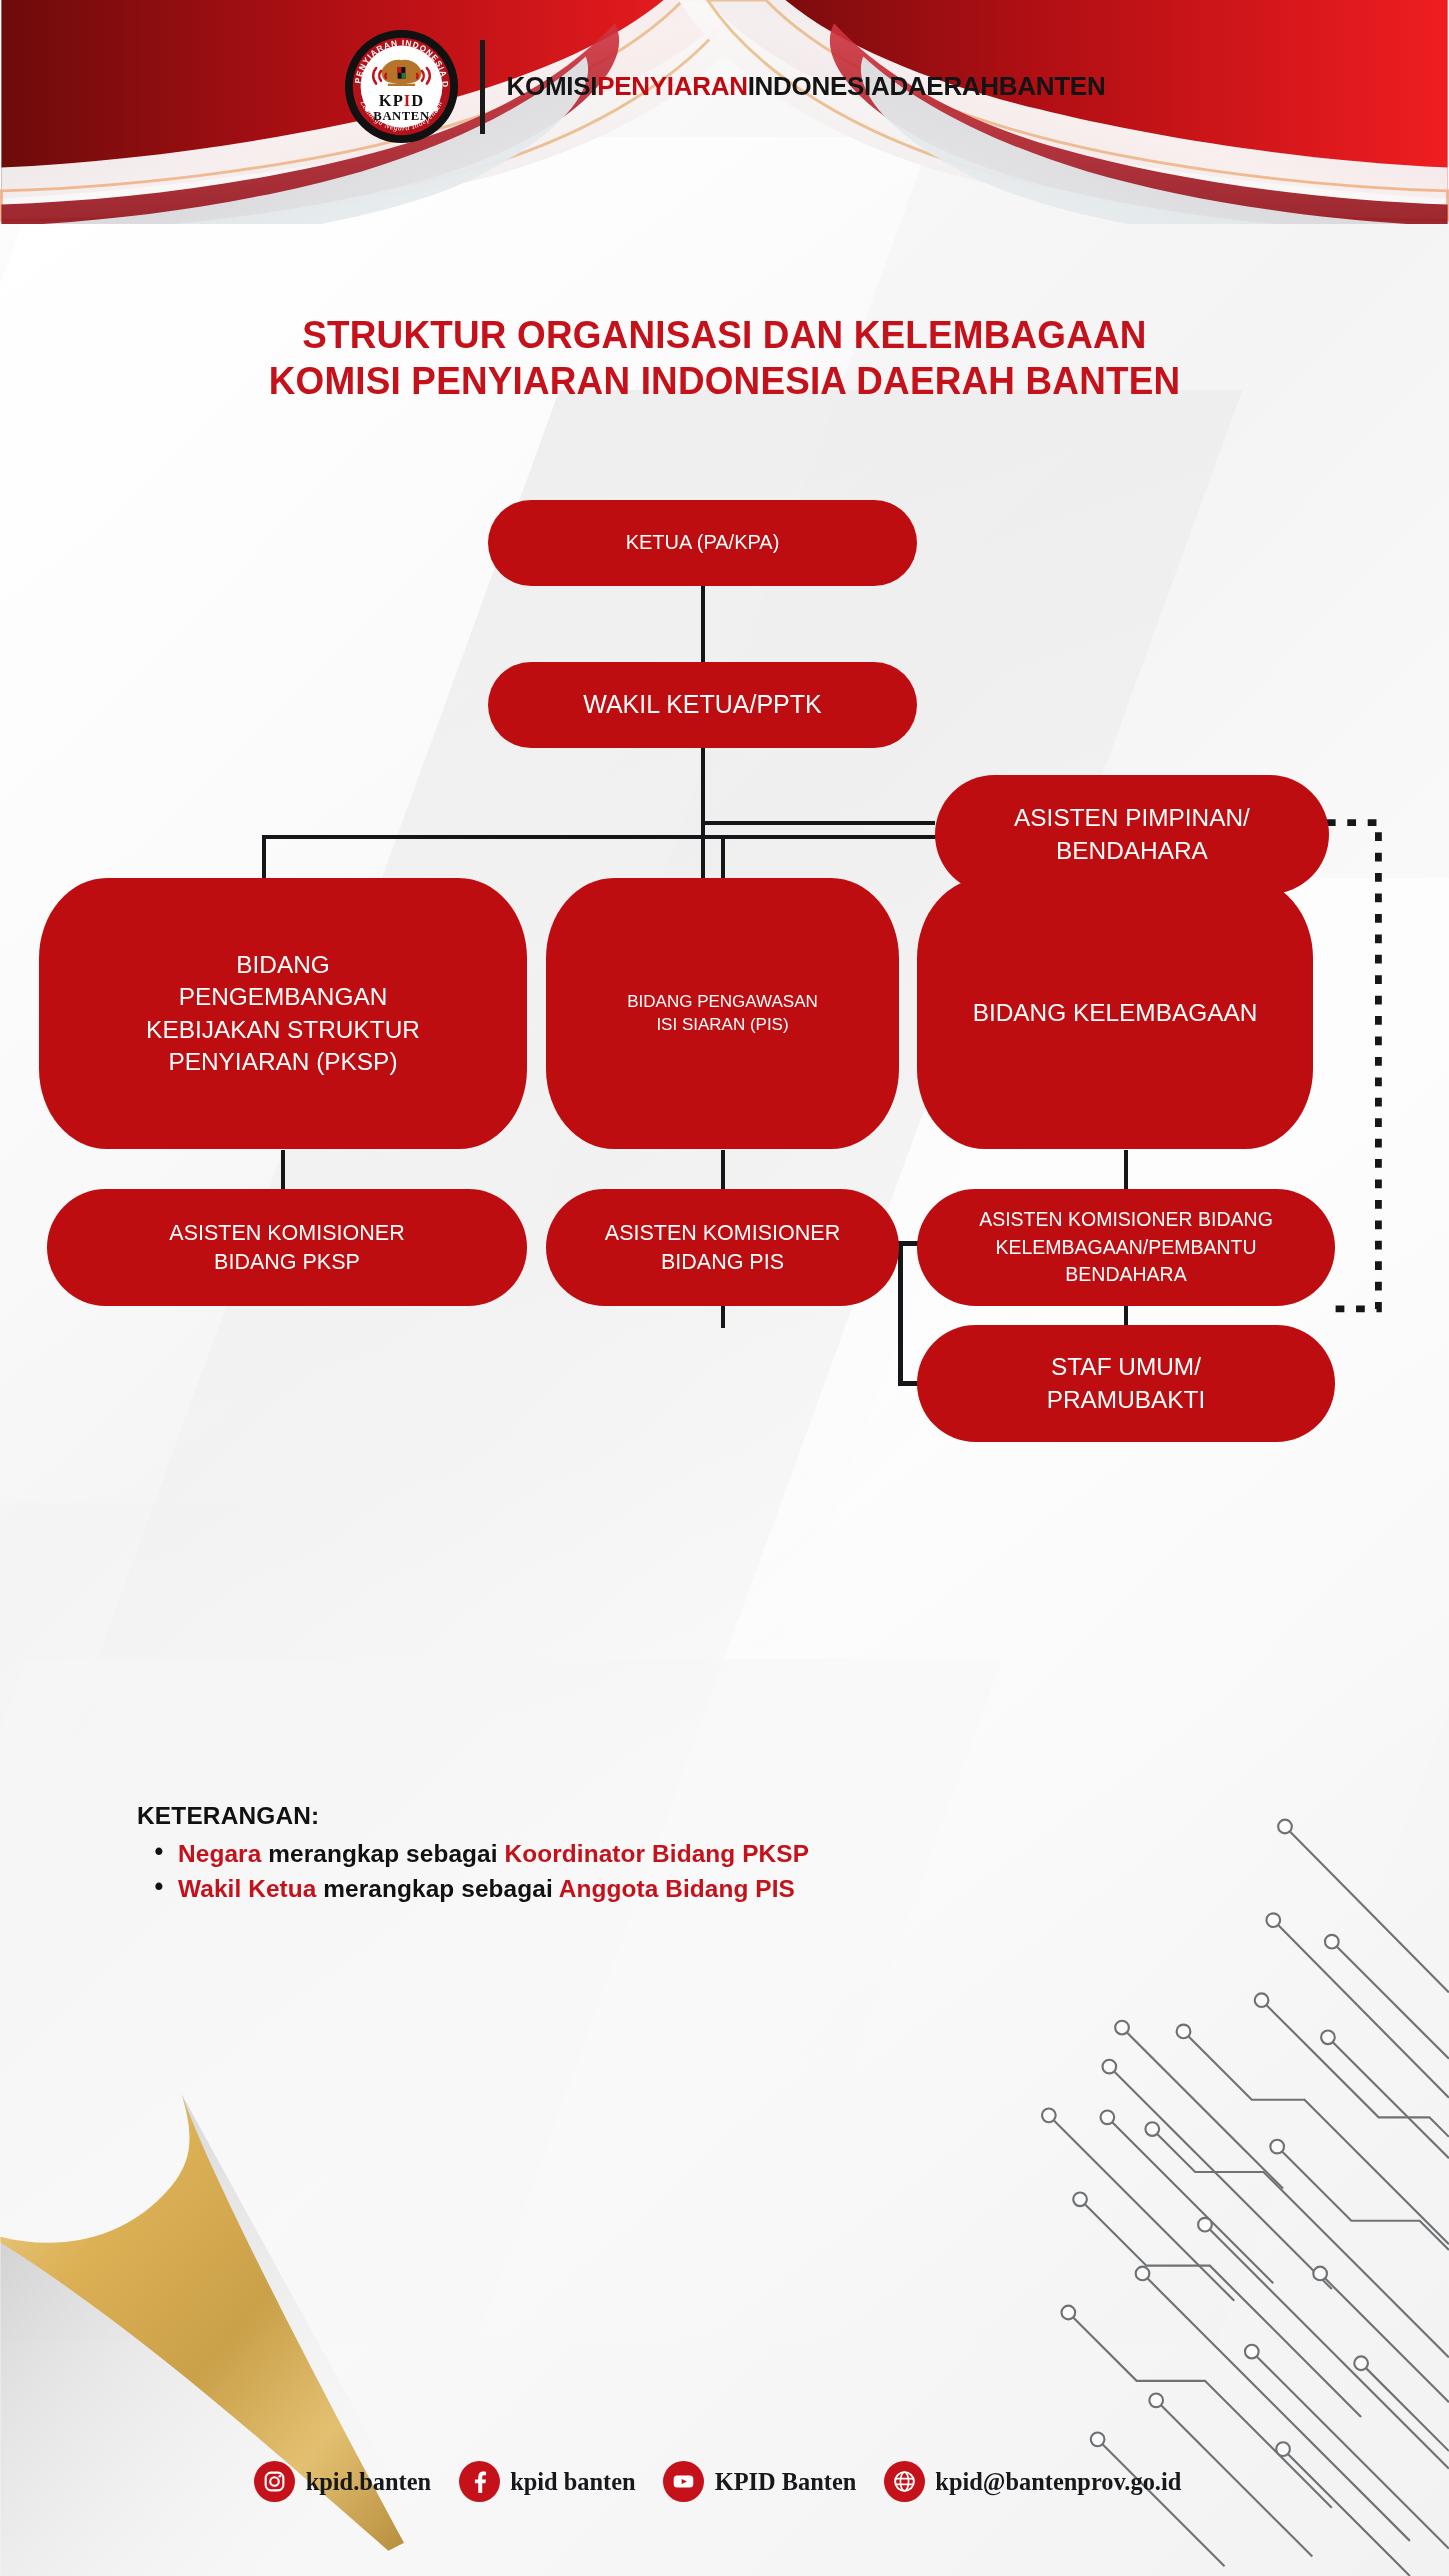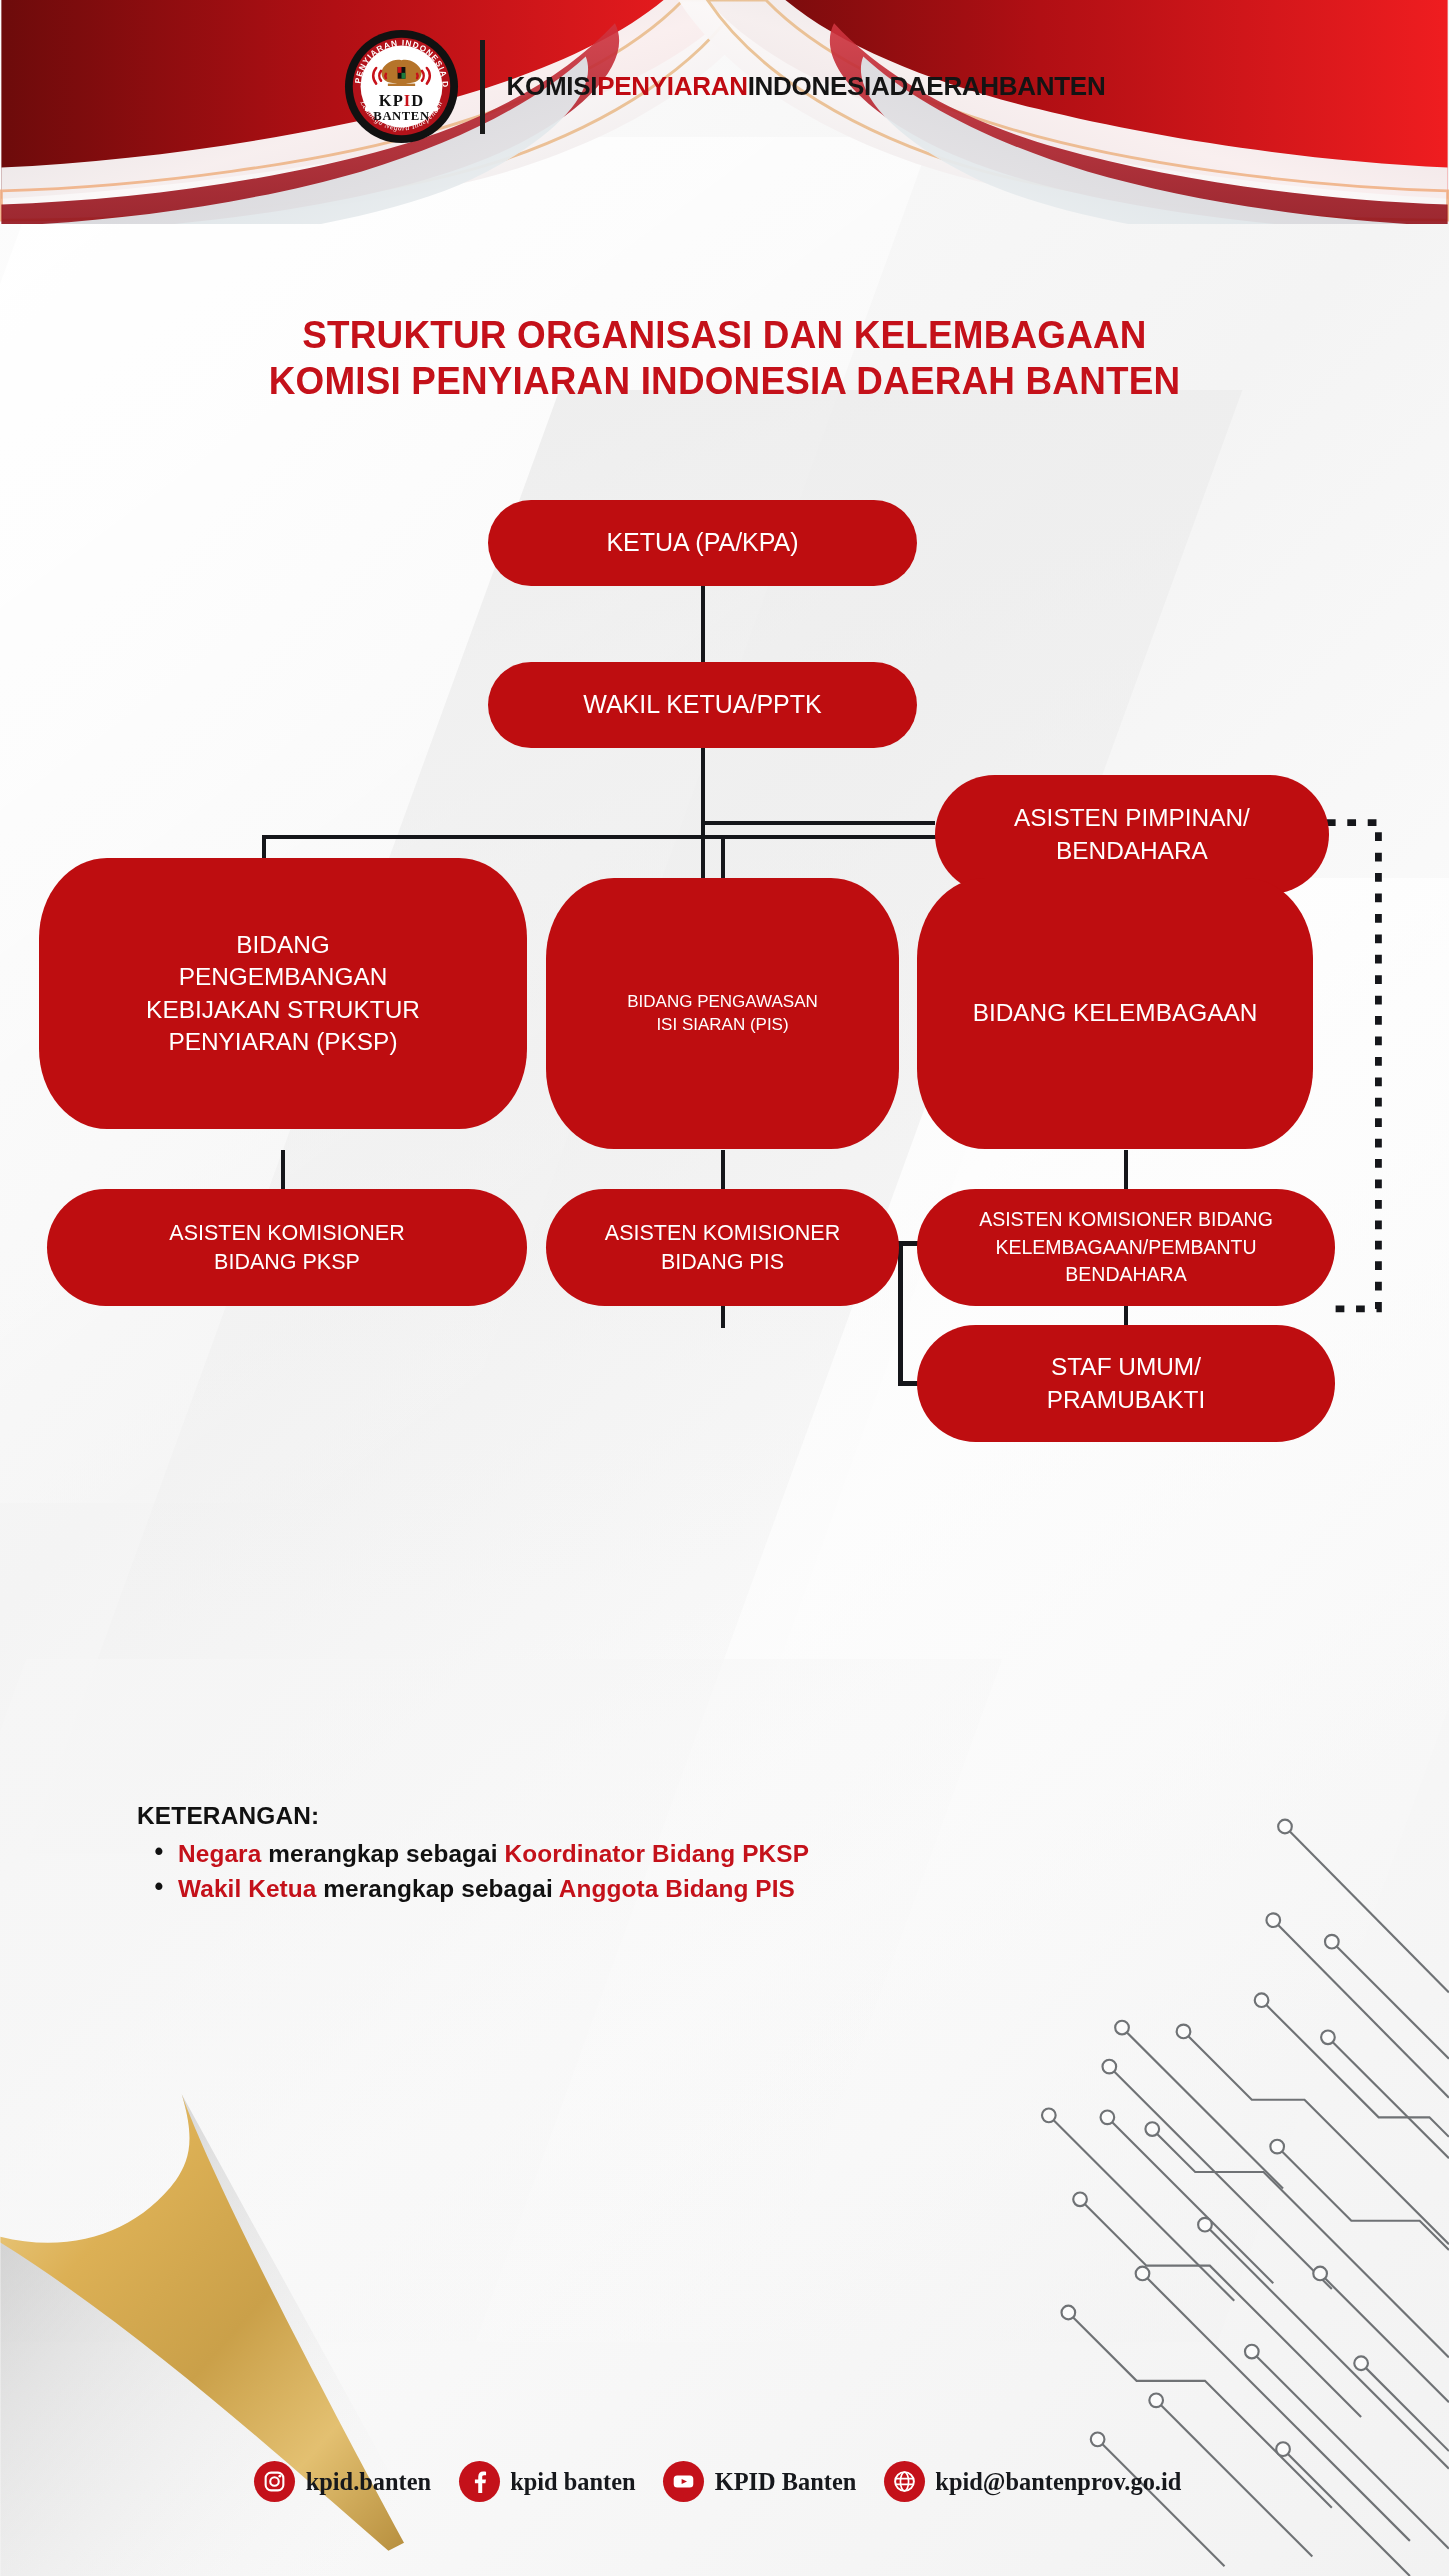--- a/index.html
+++ b/index.html
@@ -60,24 +60,24 @@
   .chart { position:absolute; top:488px; left:0; width:1449px; height:1268px; }
   .node {
     position:absolute; background:#be0d10; color:#fff;
     display:flex; align-items:center; justify-content:center; text-align:center;
     line-height:1.33; padding:5.9px 13.7px; z-index:3;
   }
   .node.pill   { border-radius:975px; }
   .node.blob   { border-radius:68px/80px; }
   .node .t { display:block; }
 
-  .n-ketua     { left:488px;  top:11.7px;  width:429px; height:86px;  font-size:25px; }
+  .n-ketua     { left:488px;  top:11.7px;  width:429px; height:86px;  font-size:20px; }
   .n-wakil     { left:488px;  top:174px; width:429px; height:86px;  font-size:25px; }
   .n-asispim   { left:935px;  top:287px; width:394px; height:119px;  font-size:24.4px; }
-  .n-pksp      { left:39px;   top:370px; width:488px; height:271px; font-size:24.4px; }
+  .n-pksp      { left:39px;   top:390px; width:488px; height:271px; font-size:24.4px; }
   .n-pis       { left:546px;  top:390px; width:353px; height:271px; font-size:17px; }
   .n-kelem     { left:917px;  top:390px; width:396px; height:271px; font-size:24.4px; }
   .n-akpksp    { left:47px;   top:701px; width:480px; height:117px; font-size:21.5px; }
   .n-akpis     { left:546px;  top:701px; width:353px; height:117px; font-size:21.5px; }
   .n-akkelem   { left:917px;  top:701px; width:418px; height:117px; font-size:19.5px; line-height:1.42; }
   .n-tenaga    { left:546px;  top:837px; width:353px; height:117px; font-size:21.5px; }
   .n-staf      { left:917px;  top:837px; width:418px; height:117px; font-size:24.4px; }
 
   .link { position:absolute; background:#15161a; z-index:1; }
 

